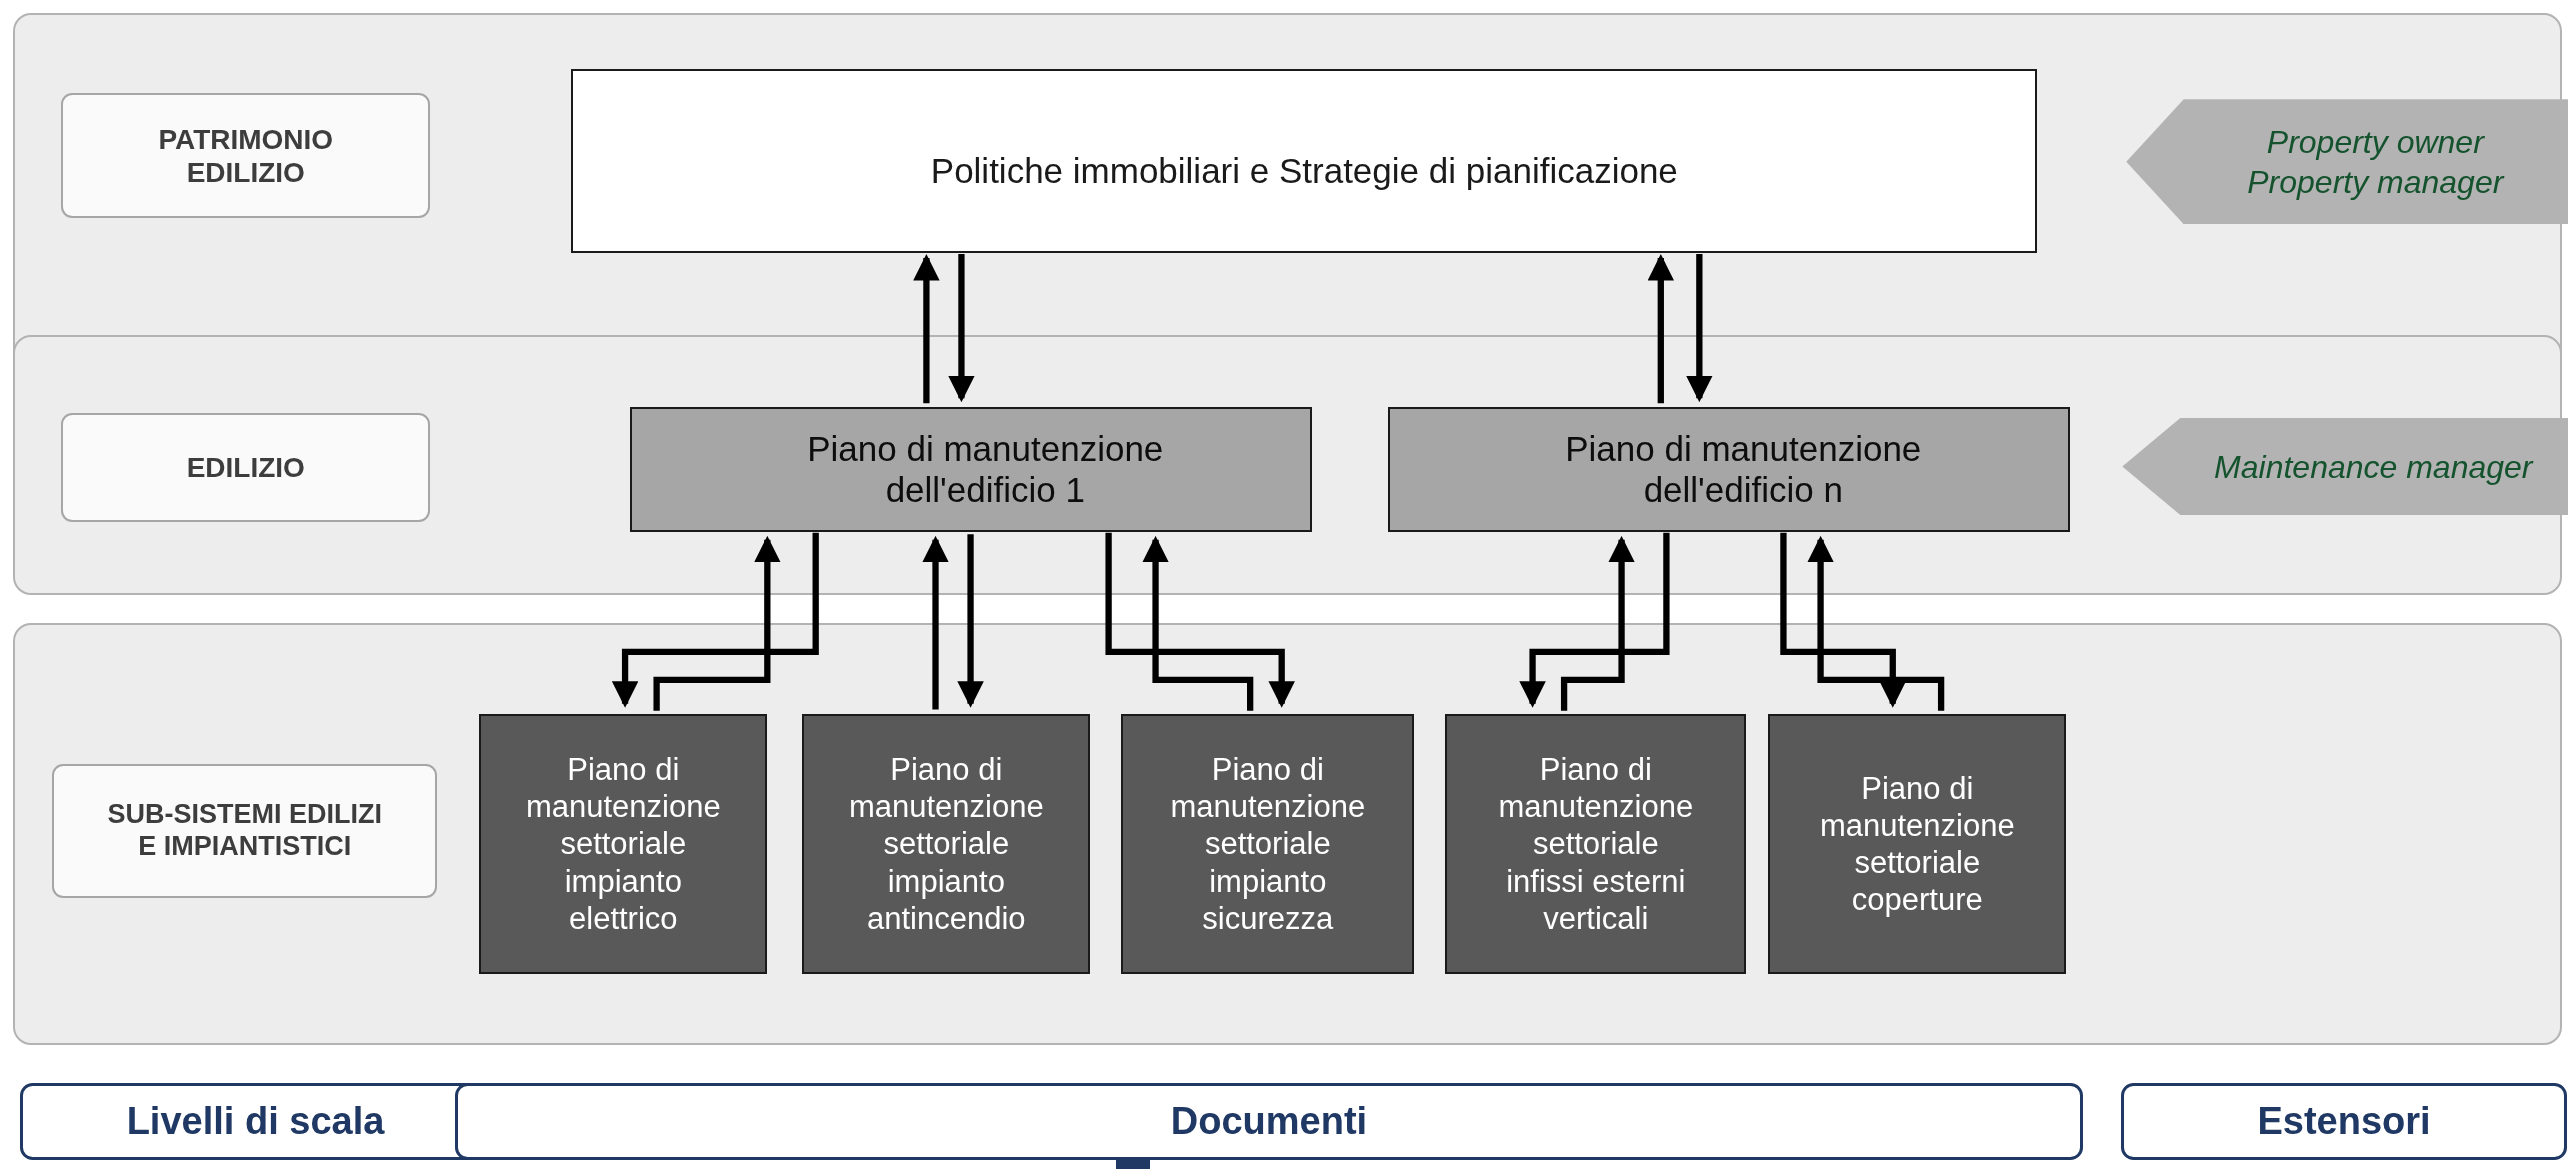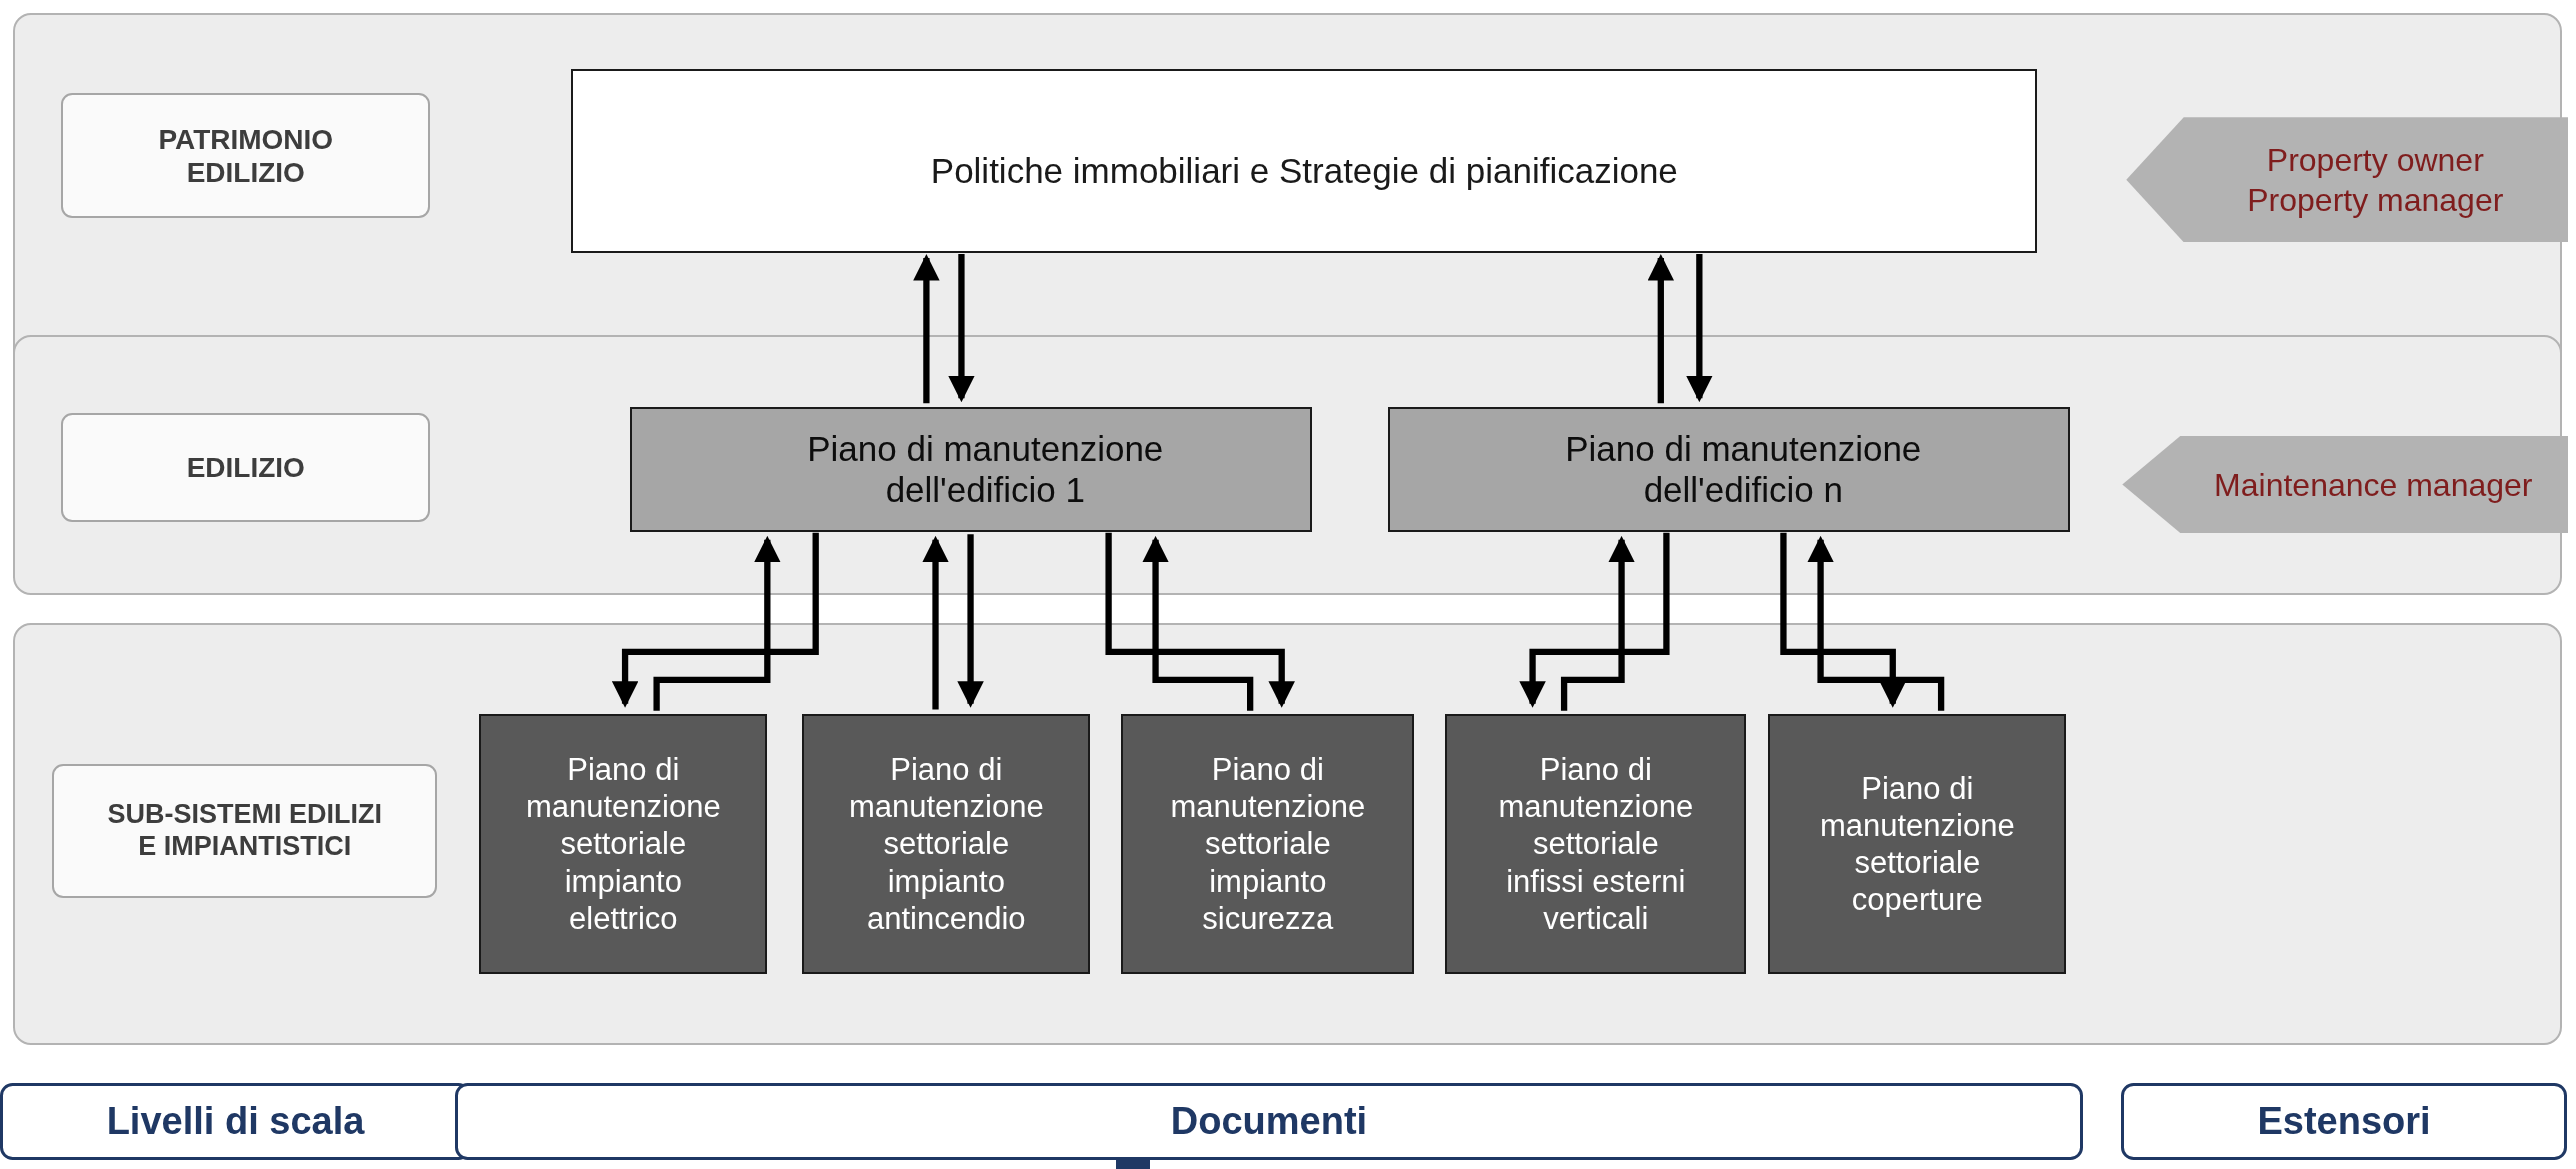--- a/index.html
+++ b/index.html
@@ -43,22 +43,22 @@
         white-space:pre-line;font-size:35px;line-height:1.15;color:#0d0d0d;padding-left:28px;}
 
   .sub-box{position:absolute;top:89px;height:260px;
         background:var(--sub-bg);border:2.8px solid var(--box-border);
         display:flex;align-items:center;justify-content:center;text-align:center;
         white-space:pre-line;font-size:31px;line-height:1.2;color:var(--sub-text);}
 
   .pennant{position:absolute;background:var(--pennant-bg);
         clip-path:polygon(0 50%, 13% 0, 100% 0, 100% 100%, 13% 100%);
         display:flex;align-items:center;justify-content:center;text-align:center;
-        white-space:pre-line;font-size:32px;line-height:1.25;
-        color:#7f1d1d;padding-left:56px;margin-top:18px;}
+        white-space:pre-line;font-style:italic;font-size:32px;line-height:1.25;
+        color:#14532d;padding-left:56px;}
   .pennant-3{justify-content:flex-end;text-align:right;padding-right:24px;font-size:31px;}
 
   .footer-box{position:absolute;top:1083px;height:77px;background:#ffffff;
         border:3.5px solid var(--footer-border);border-radius:12.6px;
         display:flex;align-items:center;justify-content:center;
         font-weight:bold;font-size:38px;color:var(--footer-text);}
 
   .blue-marker{position:absolute;left:1116px;top:1160px;width:34px;height:9.8px;
         background:var(--footer-border);}
 
@@ -123,21 +123,21 @@
 infissi esterni
 verticali</div>
 
     <div class="sub-box" style="left:1753px;width:298px;">Piano di
 manutenzione
 settoriale
 coperture</div>
 
   </section>
 
-  <div class="footer-box" style="left:0;width:471px;">Livelli di scala</div>
+  <div class="footer-box" style="left:20px;width:471px;">Livelli di scala</div>
 
   <div class="footer-box" style="left:455px;width:1628px;">Documenti</div>
 
   <div class="footer-box" style="left:2121px;width:446px;">Estensori</div>
 
   <div class="blue-marker"></div>
 
   <svg id="connectors" viewBox="0 0 3676 1669" xmlns="http://www.w3.org/2000/svg">
     <defs>
       <marker id="ah" viewBox="0 0 10 10" refX="8.5" refY="5" markerWidth="4.2" markerHeight="4.2" orient="auto-start-reverse">

